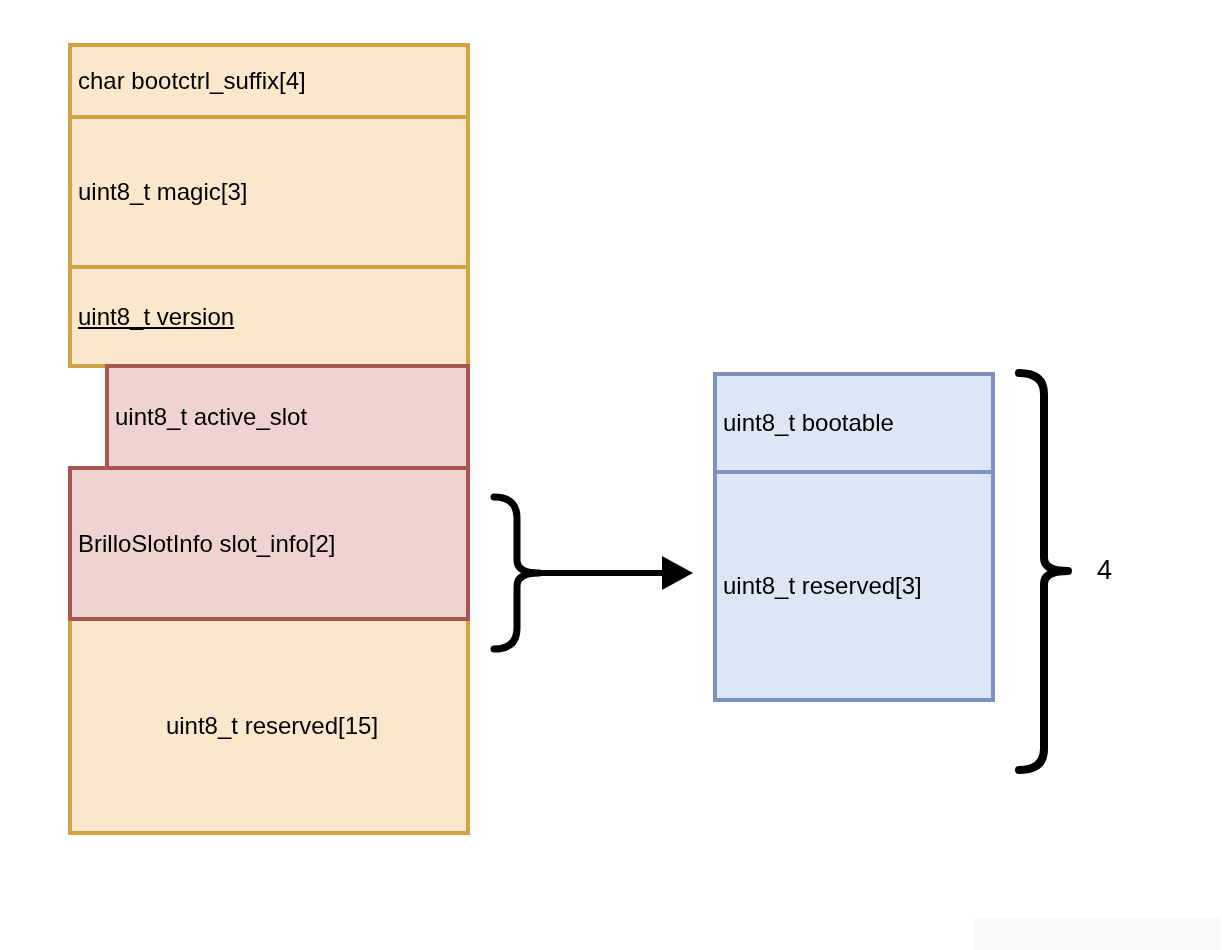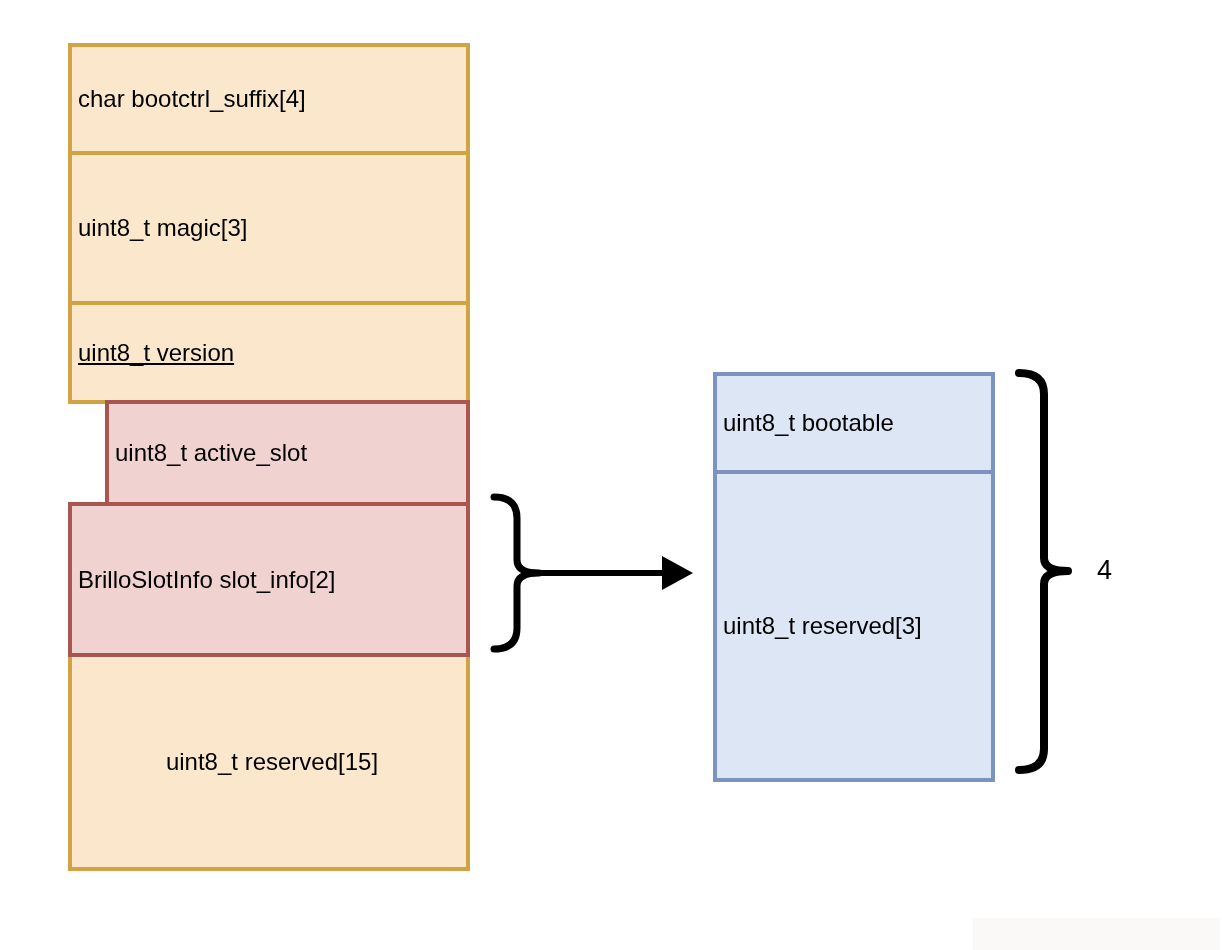--- a/index.html
+++ b/index.html
@@ -41,40 +41,40 @@
   }
   .struct-row:first-child { margin-top: 0; }
   .struct-row.highlight {
     background: #f0d2d0;
     border-color: #a85650;
     position: relative;
     z-index: 2;
   }
 
   
-  .h-suffix    { height: 112px; }
+  .h-suffix    { height: 76px; }
   .h-magic     { height: 154px; }
   .h-version   { height: 103px; text-decoration: underline; }
   .h-active    { height: 106px; margin-left: 37px; }
   .h-slotinfo  { height: 155px; }
   .h-reserved15{ height: 218px; justify-content: center; }
 
   
   .struct-right {
     left: 693px;
     top: 372px;
     width: 302px;
   }
   .struct-right .struct-row {
     background: #dde6f5;
     border: 4px solid #7b93be;
     margin-left: 20px;
   }
   .h-bootable  { height: 102px; }
-  .h-reserved3 { height: 312px; }
+  .h-reserved3 { height: 232px; }
 
   
   .connector-layer {
     position: absolute;
     left: 0;
     top: 0;
     width: 1222px;
     height: 950px;
     pointer-events: none;
   }

